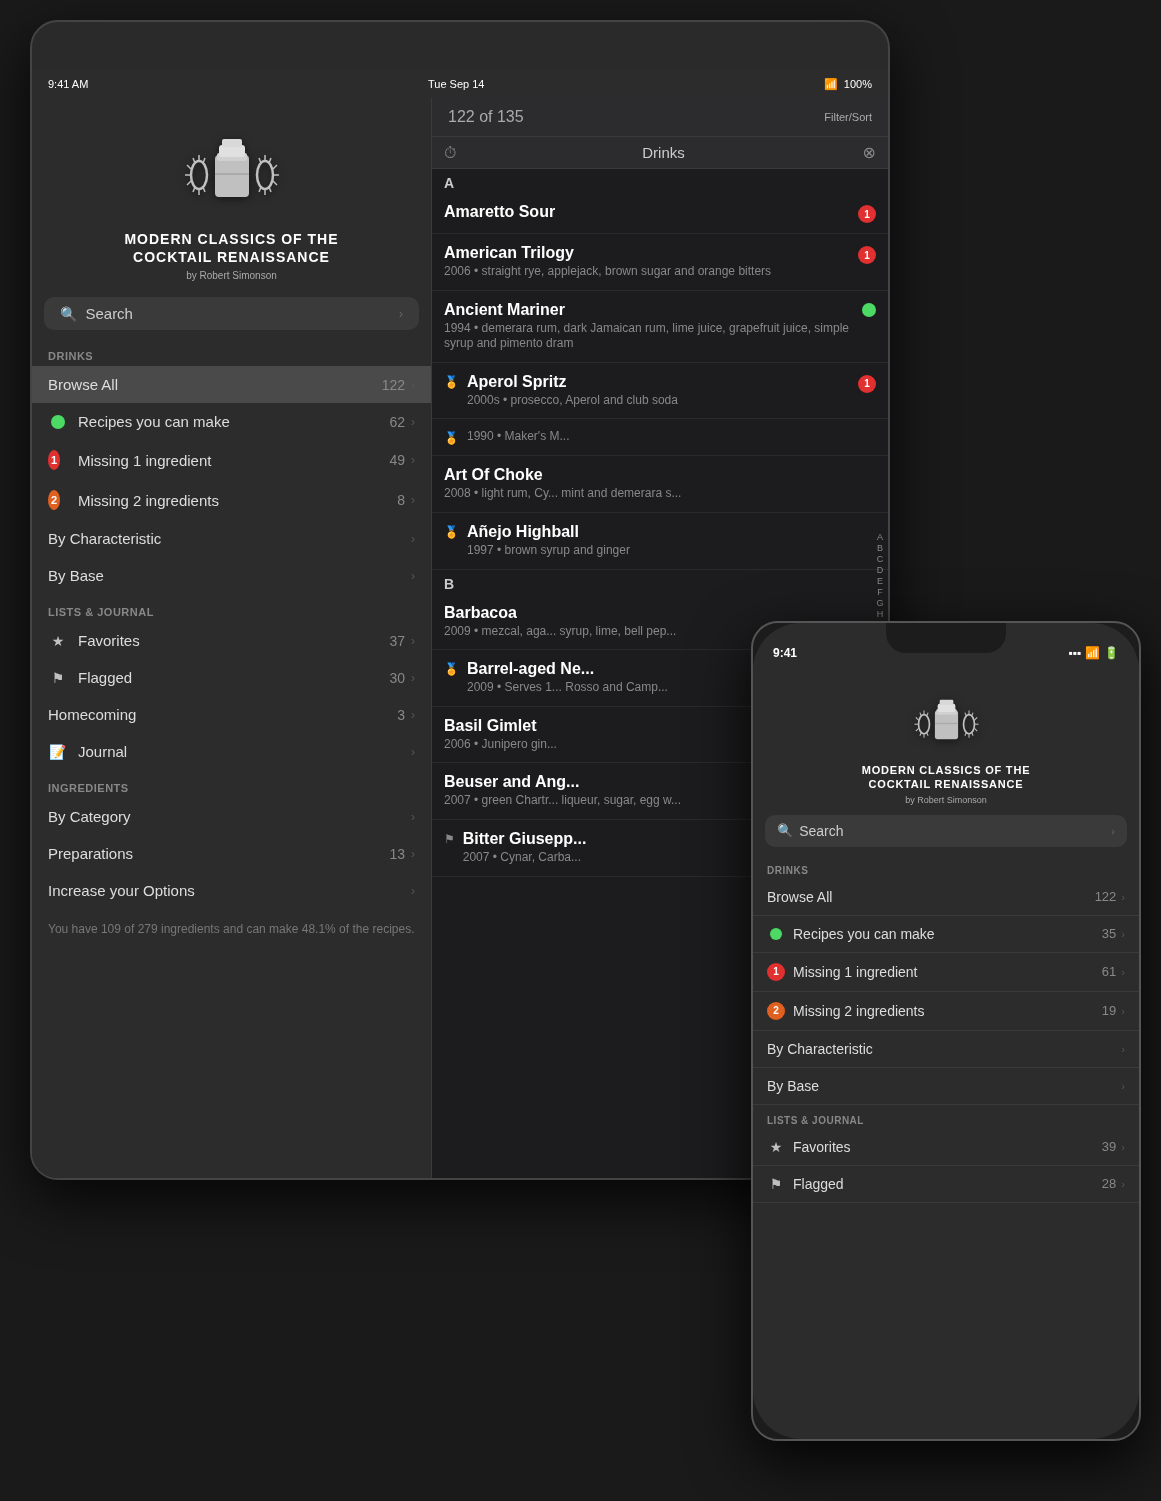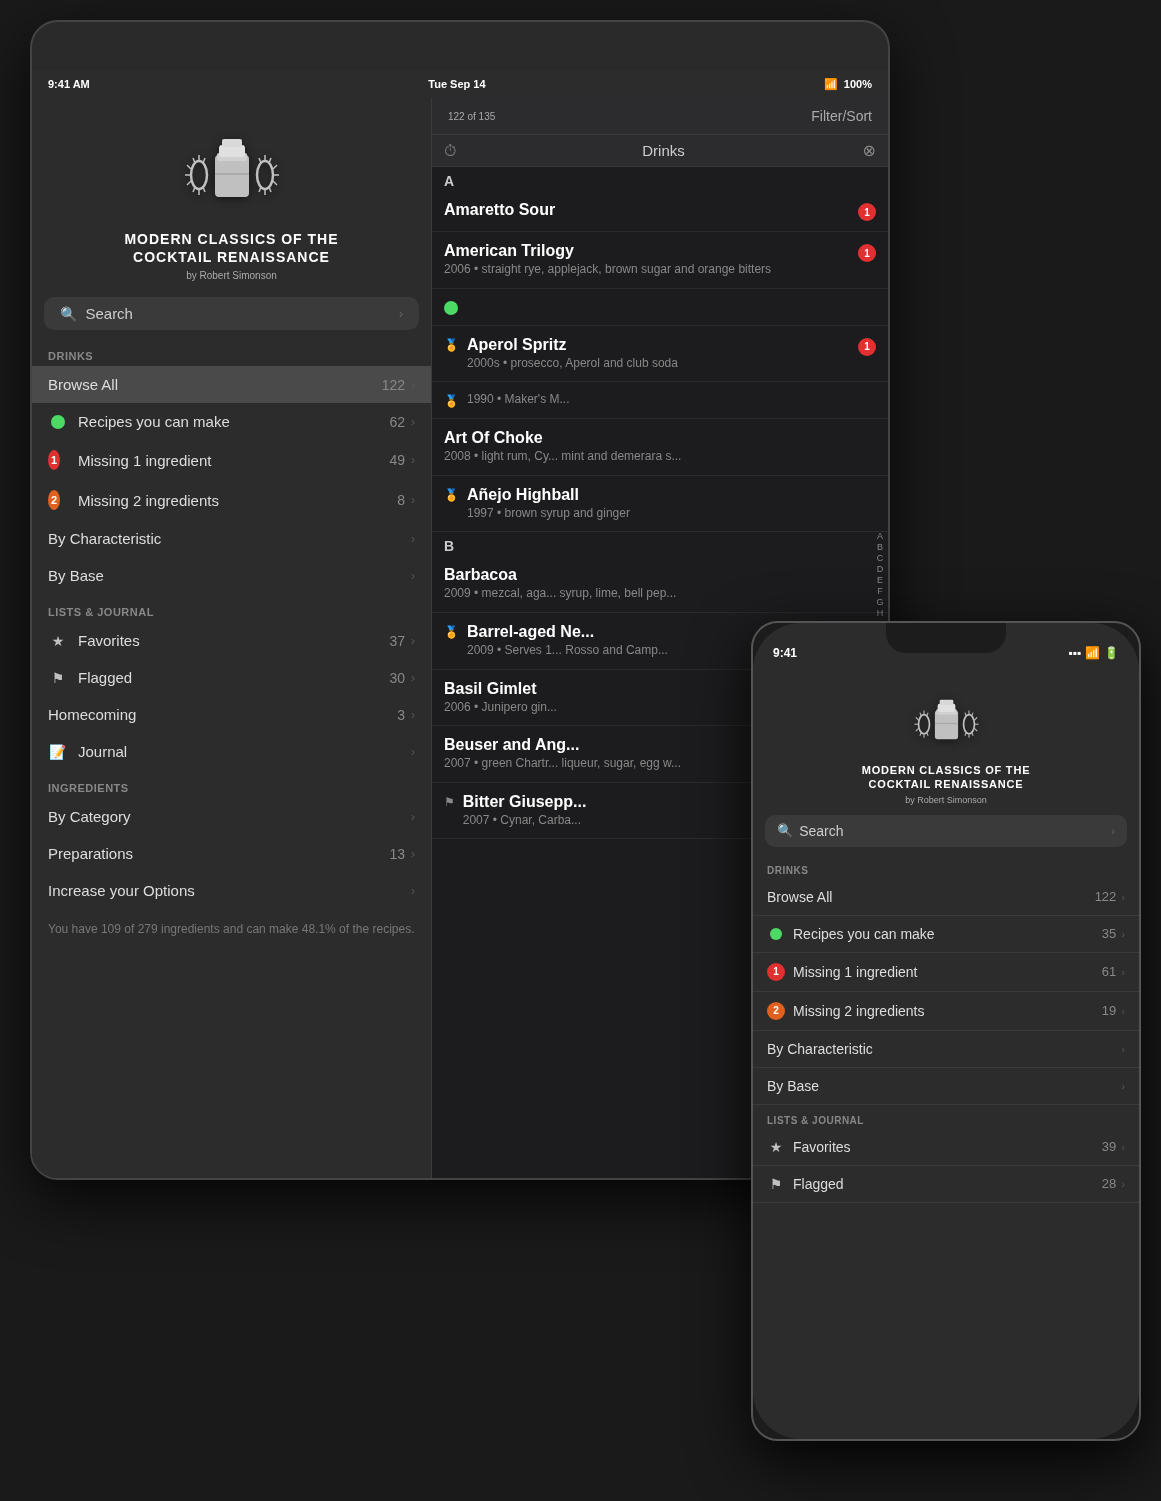--- a/index.html
+++ b/index.html
@@ -38,21 +38,21 @@
     }
     .ipad-statusbar {
       height: 28px;
       background: #2c2c2c;
       display: flex;
       align-items: center;
       justify-content: space-between;
       padding: 0 16px;
       font-size: 11px;
       color: #fff;
-      font-weight: 700;
+      font-weight: 400;
     }
     .ipad-statusbar-right {
       display: flex;
       align-items: center;
       gap: 6px;
       font-size: 11px;
     }
     .ipad-content {
       flex: 1;
       display: flex;
@@ -206,26 +206,26 @@
     .detail-header {
       background: #2c2c2e;
       padding: 10px 16px;
       display: flex;
       align-items: center;
       justify-content: space-between;
       border-bottom: 1px solid #3a3a3a;
     }
     .detail-header-count {
       color: #aaa;
-      font-size: 10px;
+      font-size: 16px;
       font-weight: 500;
     }
     .detail-header-filter {
       color: #aaa;
-      font-size: 14px;
+      font-size: 11px;
       font-weight: 500;
     }
 
     .detail-search-bar {
       background: #2c2c2e;
       padding: 6px 12px;
       display: flex;
       align-items: center;
       border-bottom: 1px solid #3a3a3a;
     }
@@ -697,20 +697,24 @@
 
           <div class="drink-item">
             <div class="drink-item-content">
               <div class="drink-name">American Trilogy</div>
               <div class="drink-desc">2006 • straight rye, applejack, brown sugar and orange bitters</div>
             </div>
             <div class="drink-badge badge-red">1</div>
           </div>
 
           <div class="drink-item">
+            <div class="drink-item-content">
+              <div class="drink-name">Ancient Mariner</div>
+              <div class="drink-desc">1994 • demerara rum, dark Jamaican rum, lime juice, grapefruit juice, simple syrup and pimento dram</div>
+            </div>
             <div class="drink-badge" style="background:#4cd964;width:14px;height:14px;border-radius:50%;"></div>
           </div>
 
           <div class="drink-item">
             <span class="drink-icon-sm">🏅</span>
             <div class="drink-item-content">
               <div class="drink-name">Aperol Spritz</div>
               <div class="drink-desc">2000s • prosecco, Aperol and club soda</div>
             </div>
             <div class="drink-badge badge-red">1</div>

